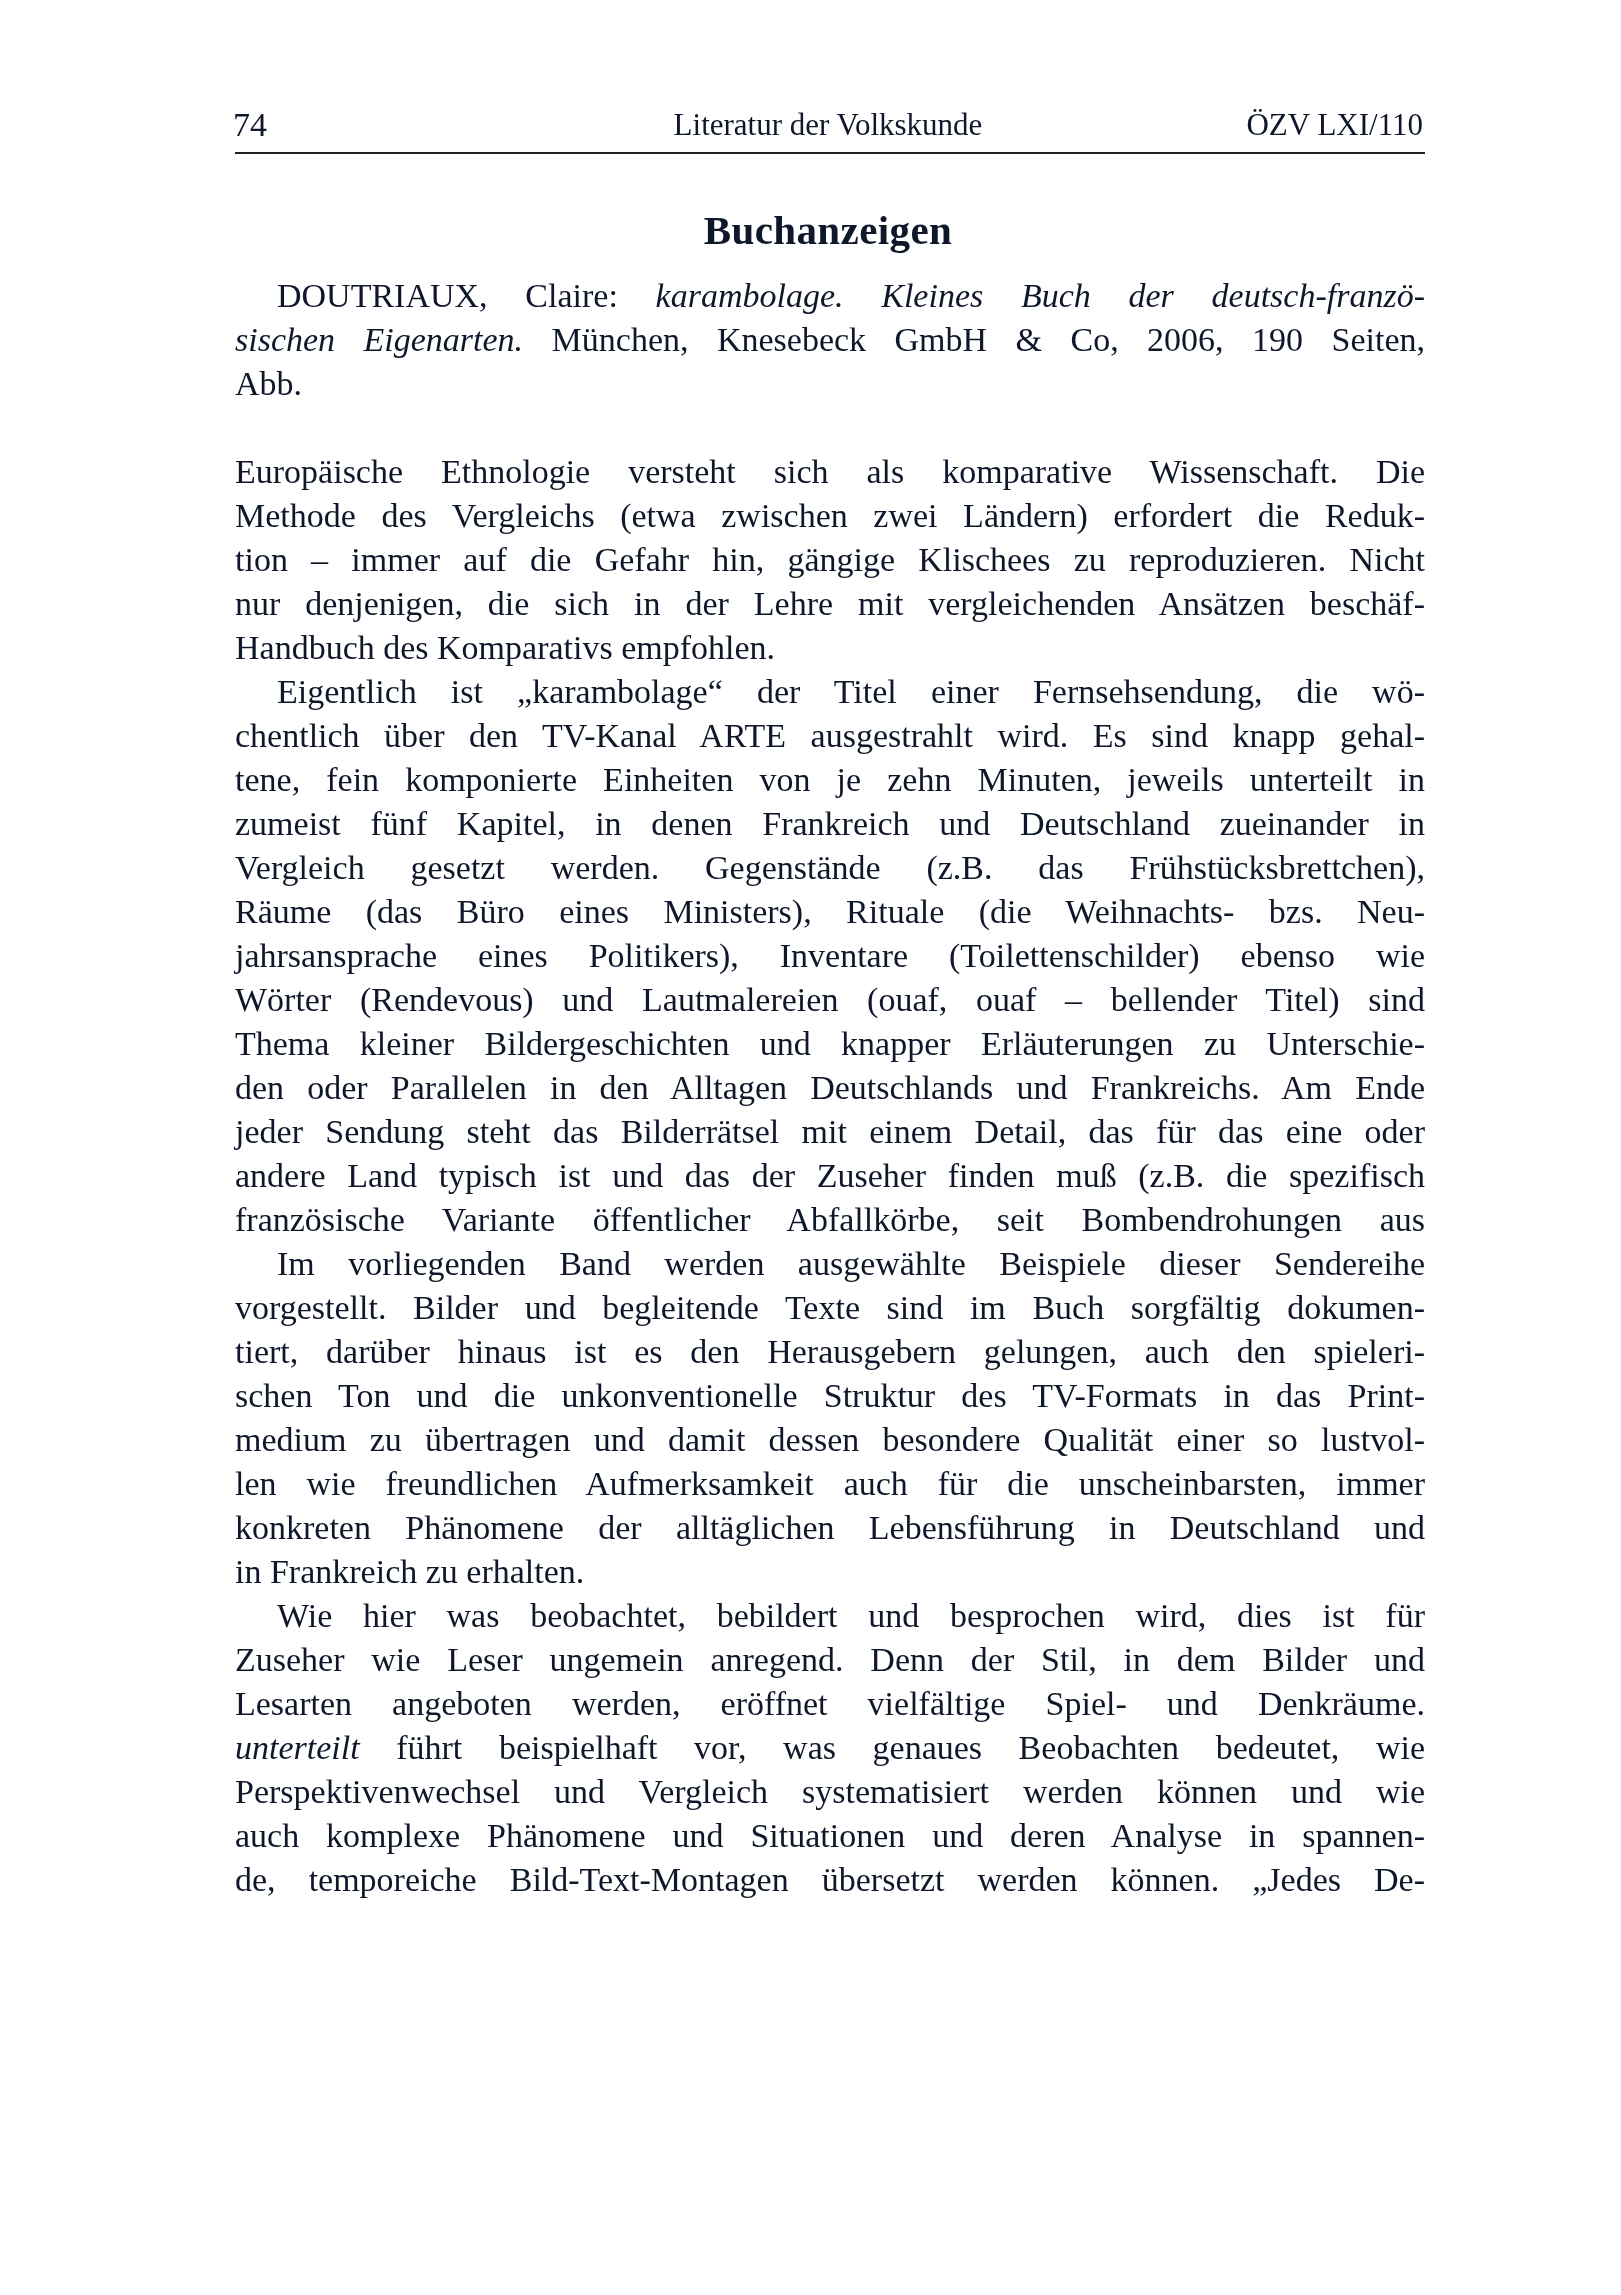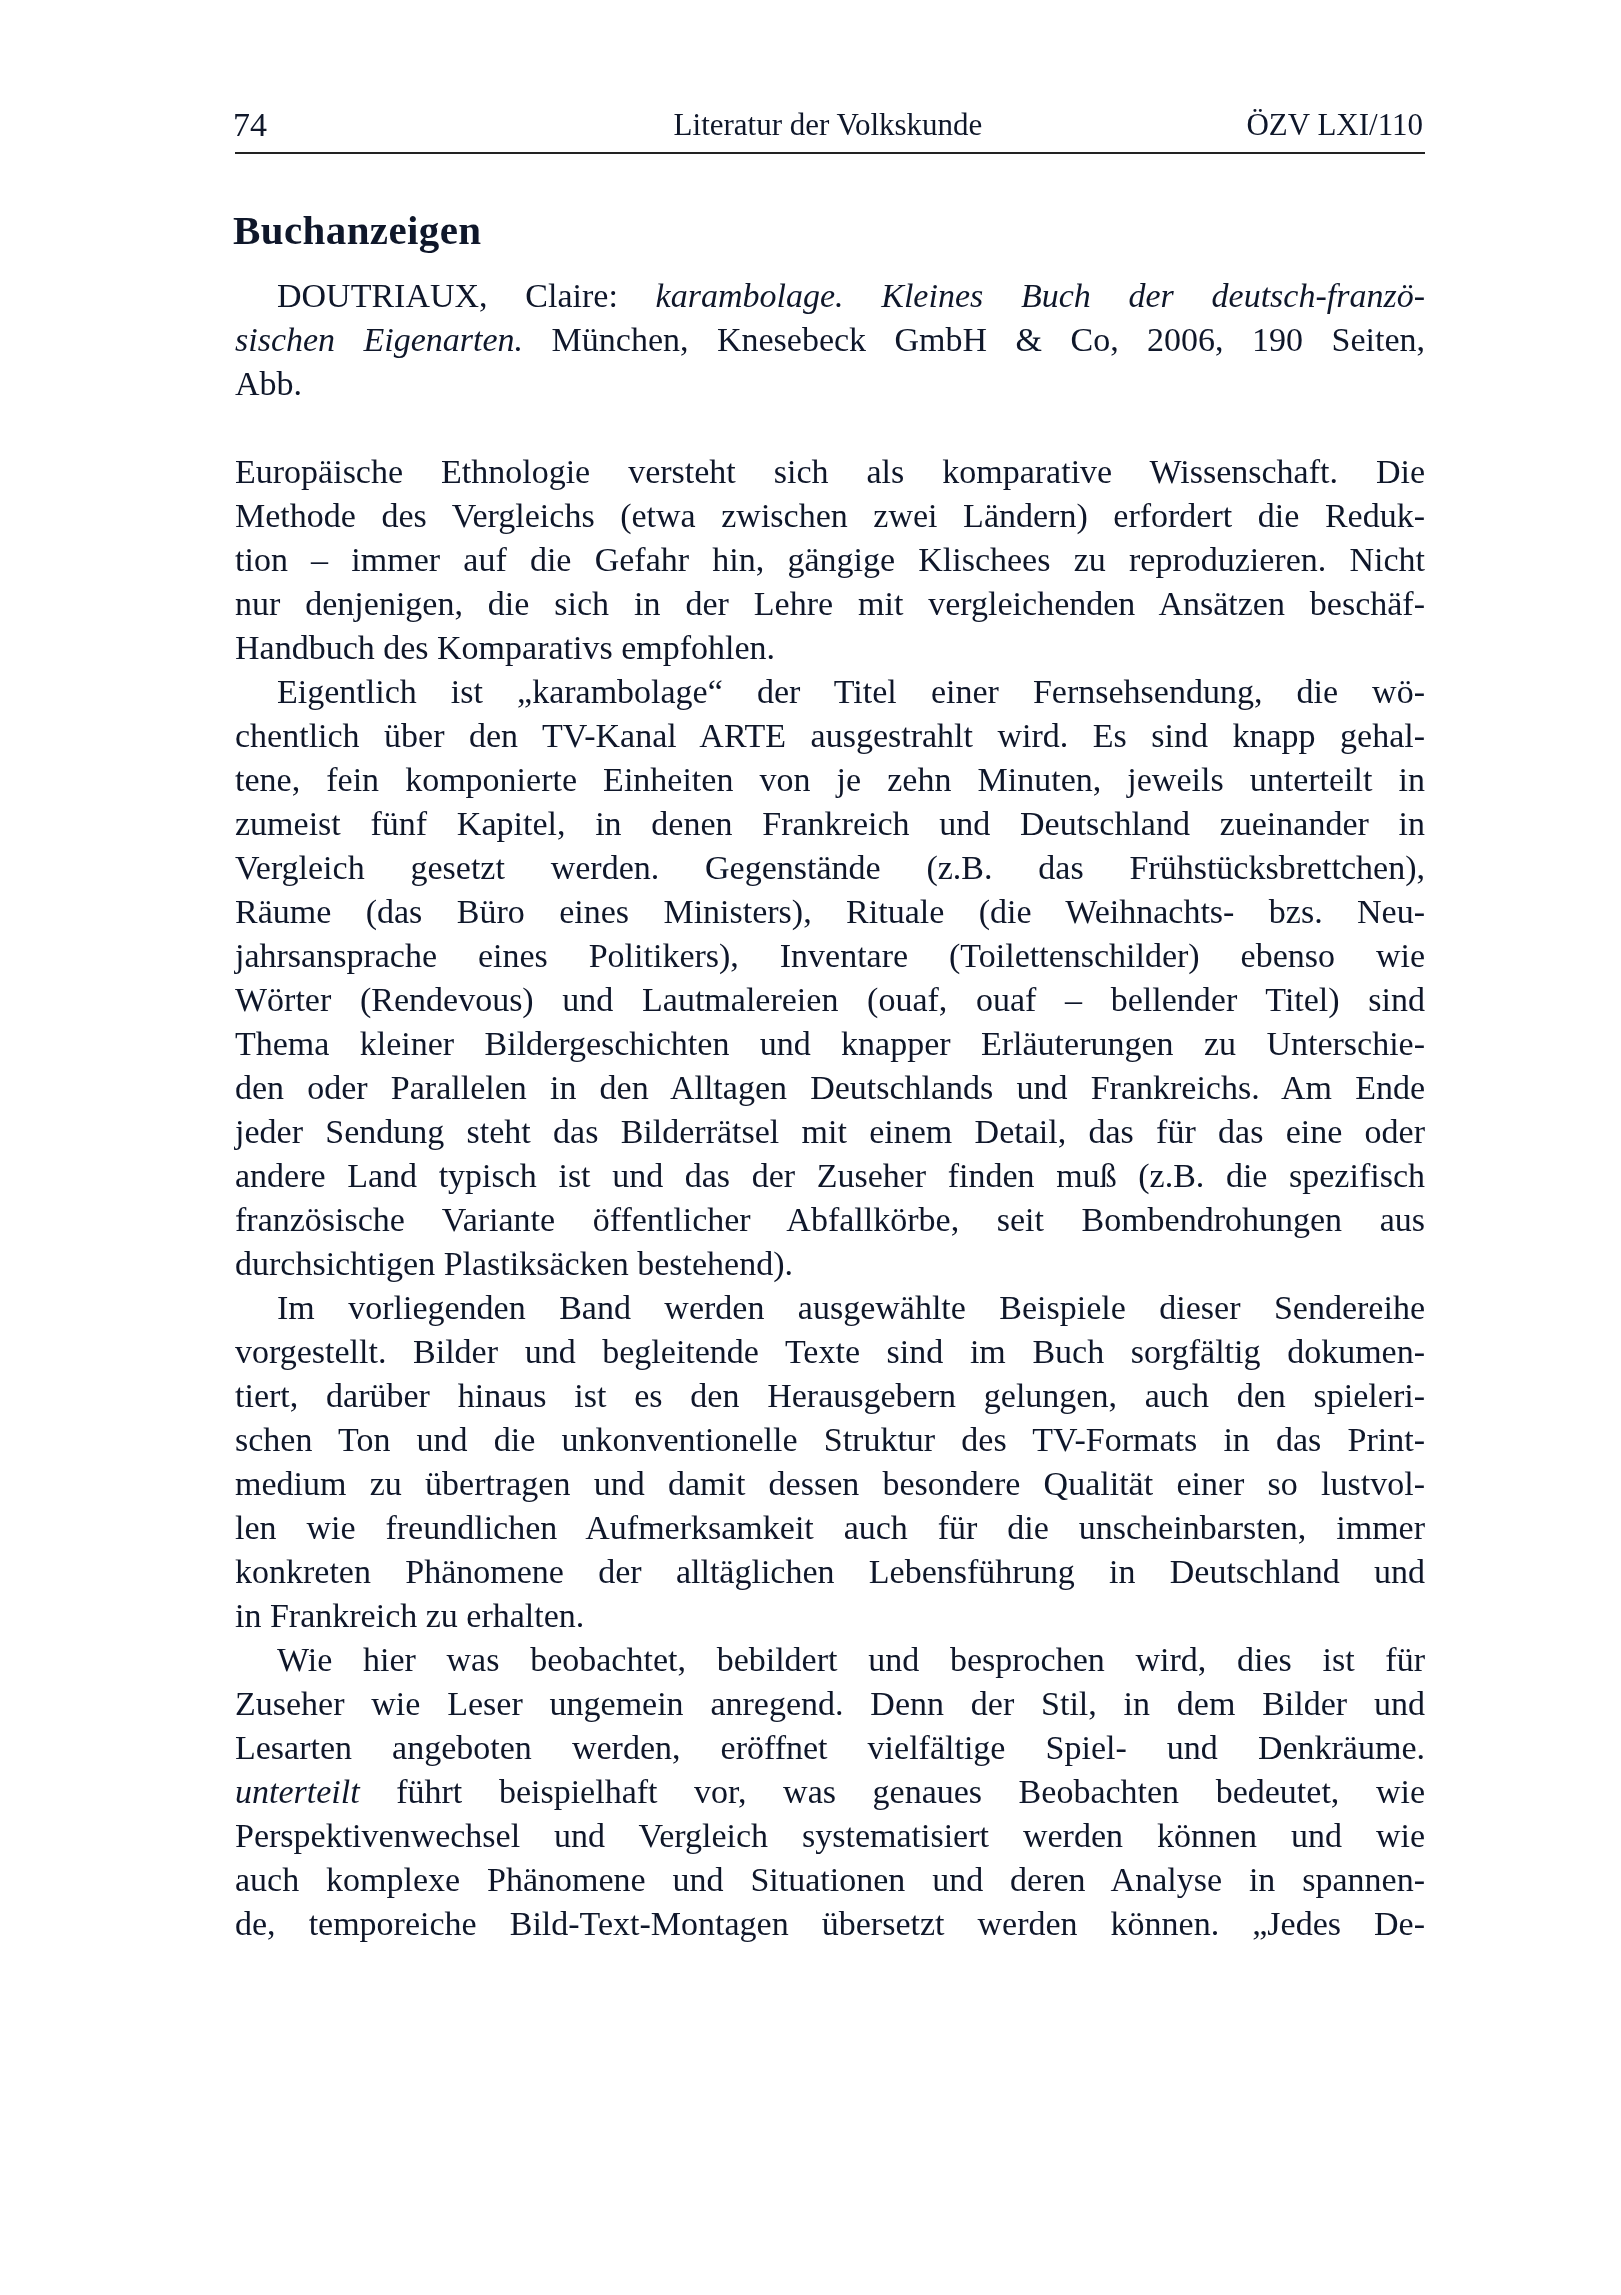--- a/index.html
+++ b/index.html
@@ -3,21 +3,21 @@
 <meta charset="utf-8">
 <style>
   html, body { margin: 0; padding: 0; background: #ffffff; }
   body { width: 1621px; height: 2295px; position: relative; overflow: hidden; }
   .page { position: absolute; left: 0; top: 0; width: 1621px; height: 2295px; background: #ffffff; color: #0f172a; font-family: "Liberation Serif", "DejaVu Serif", serif; }
   .running-head { position: absolute; left: 233px; top: 104px; width: 1190px; height: 41px; font-size: 31px; line-height: 41px; }
   .running-head .pg { position: absolute; left: 0; top: 0; font-size: 34px; }
   .running-head .center { position: absolute; left: 0; width: 100%; text-align: center; top: 0; }
   .running-head .right { position: absolute; right: 0; top: 0; }
   .rule { position: absolute; left: 235px; top: 152px; width: 1190px; height: 0; border-top: 2.4px solid #222; }
-  .section-title { position: absolute; left: 233px; width: 1190px; top: 204px; text-align: left; font-weight: bold; font-size: 41px; line-height: 52px; letter-spacing: 0.4px; }
+  .section-title { position: absolute; left: 233px; width: 1190px; top: 204px; text-align: center; font-weight: bold; font-size: 41px; line-height: 52px; letter-spacing: 0.4px; }
   .body { position: absolute; left: 235px; top: 274px; width: 1190px; font-size: 34px; line-height: 44px; text-align: justify; hyphens: manual; }
   .line { display: block; white-space: nowrap; text-align: justify; text-align-last: justify; height: 44px; }
   .line.last { text-align-last: left; }
   .line.indent { padding-left: 42px; }
   .gap { display: block; height: 44px; }
   i { }
 </style>
 </head>
 <body>
 
@@ -51,21 +51,20 @@
     <span class="line">zumeist fünf Kapitel, in denen Frankreich und Deutschland zueinander in</span>
     <span class="line">Vergleich gesetzt werden. Gegenstände (z.B. das Frühstücksbrettchen),</span>
     <span class="line">Räume (das Büro eines Ministers), Rituale (die Weihnachts- bzs. Neu-</span>
     <span class="line">jahrsansprache eines Politikers), Inventare (Toilettenschilder) ebenso wie</span>
     <span class="line">Wörter (Rendevous) und Lautmalereien (ouaf, ouaf – bellender Titel) sind</span>
     <span class="line">Thema kleiner Bildergeschichten und knapper Erläuterungen zu Unterschie-</span>
     <span class="line">den oder Parallelen in den Alltagen Deutschlands und Frankreichs. Am Ende</span>
     <span class="line">jeder Sendung steht das Bilderrätsel mit einem Detail, das für das eine oder</span>
     <span class="line">andere Land typisch ist und das der Zuseher finden muß (z.B. die spezifisch</span>
     <span class="line">französische Variante öffentlicher Abfallkörbe, seit Bombendrohungen aus</span>
-    <span class="line last">durchsichtigen Plastiksäcken bestehend).</span>
 
     <span class="line indent">Im vorliegenden Band werden ausgewählte Beispiele dieser Sendereihe</span>
     <span class="line">vorgestellt. Bilder und begleitende Texte sind im Buch sorgfältig dokumen-</span>
     <span class="line">tiert, darüber hinaus ist es den Herausgebern gelungen, auch den spieleri-</span>
     <span class="line">schen Ton und die unkonventionelle Struktur des TV-Formats in das Print-</span>
     <span class="line">medium zu übertragen und damit dessen besondere Qualität einer so lustvol-</span>
     <span class="line">len wie freundlichen Aufmerksamkeit auch für die unscheinbarsten, immer</span>
     <span class="line">konkreten Phänomene der alltäglichen Lebensführung in Deutschland und</span>
     <span class="line last">in Frankreich zu erhalten.</span>
 

